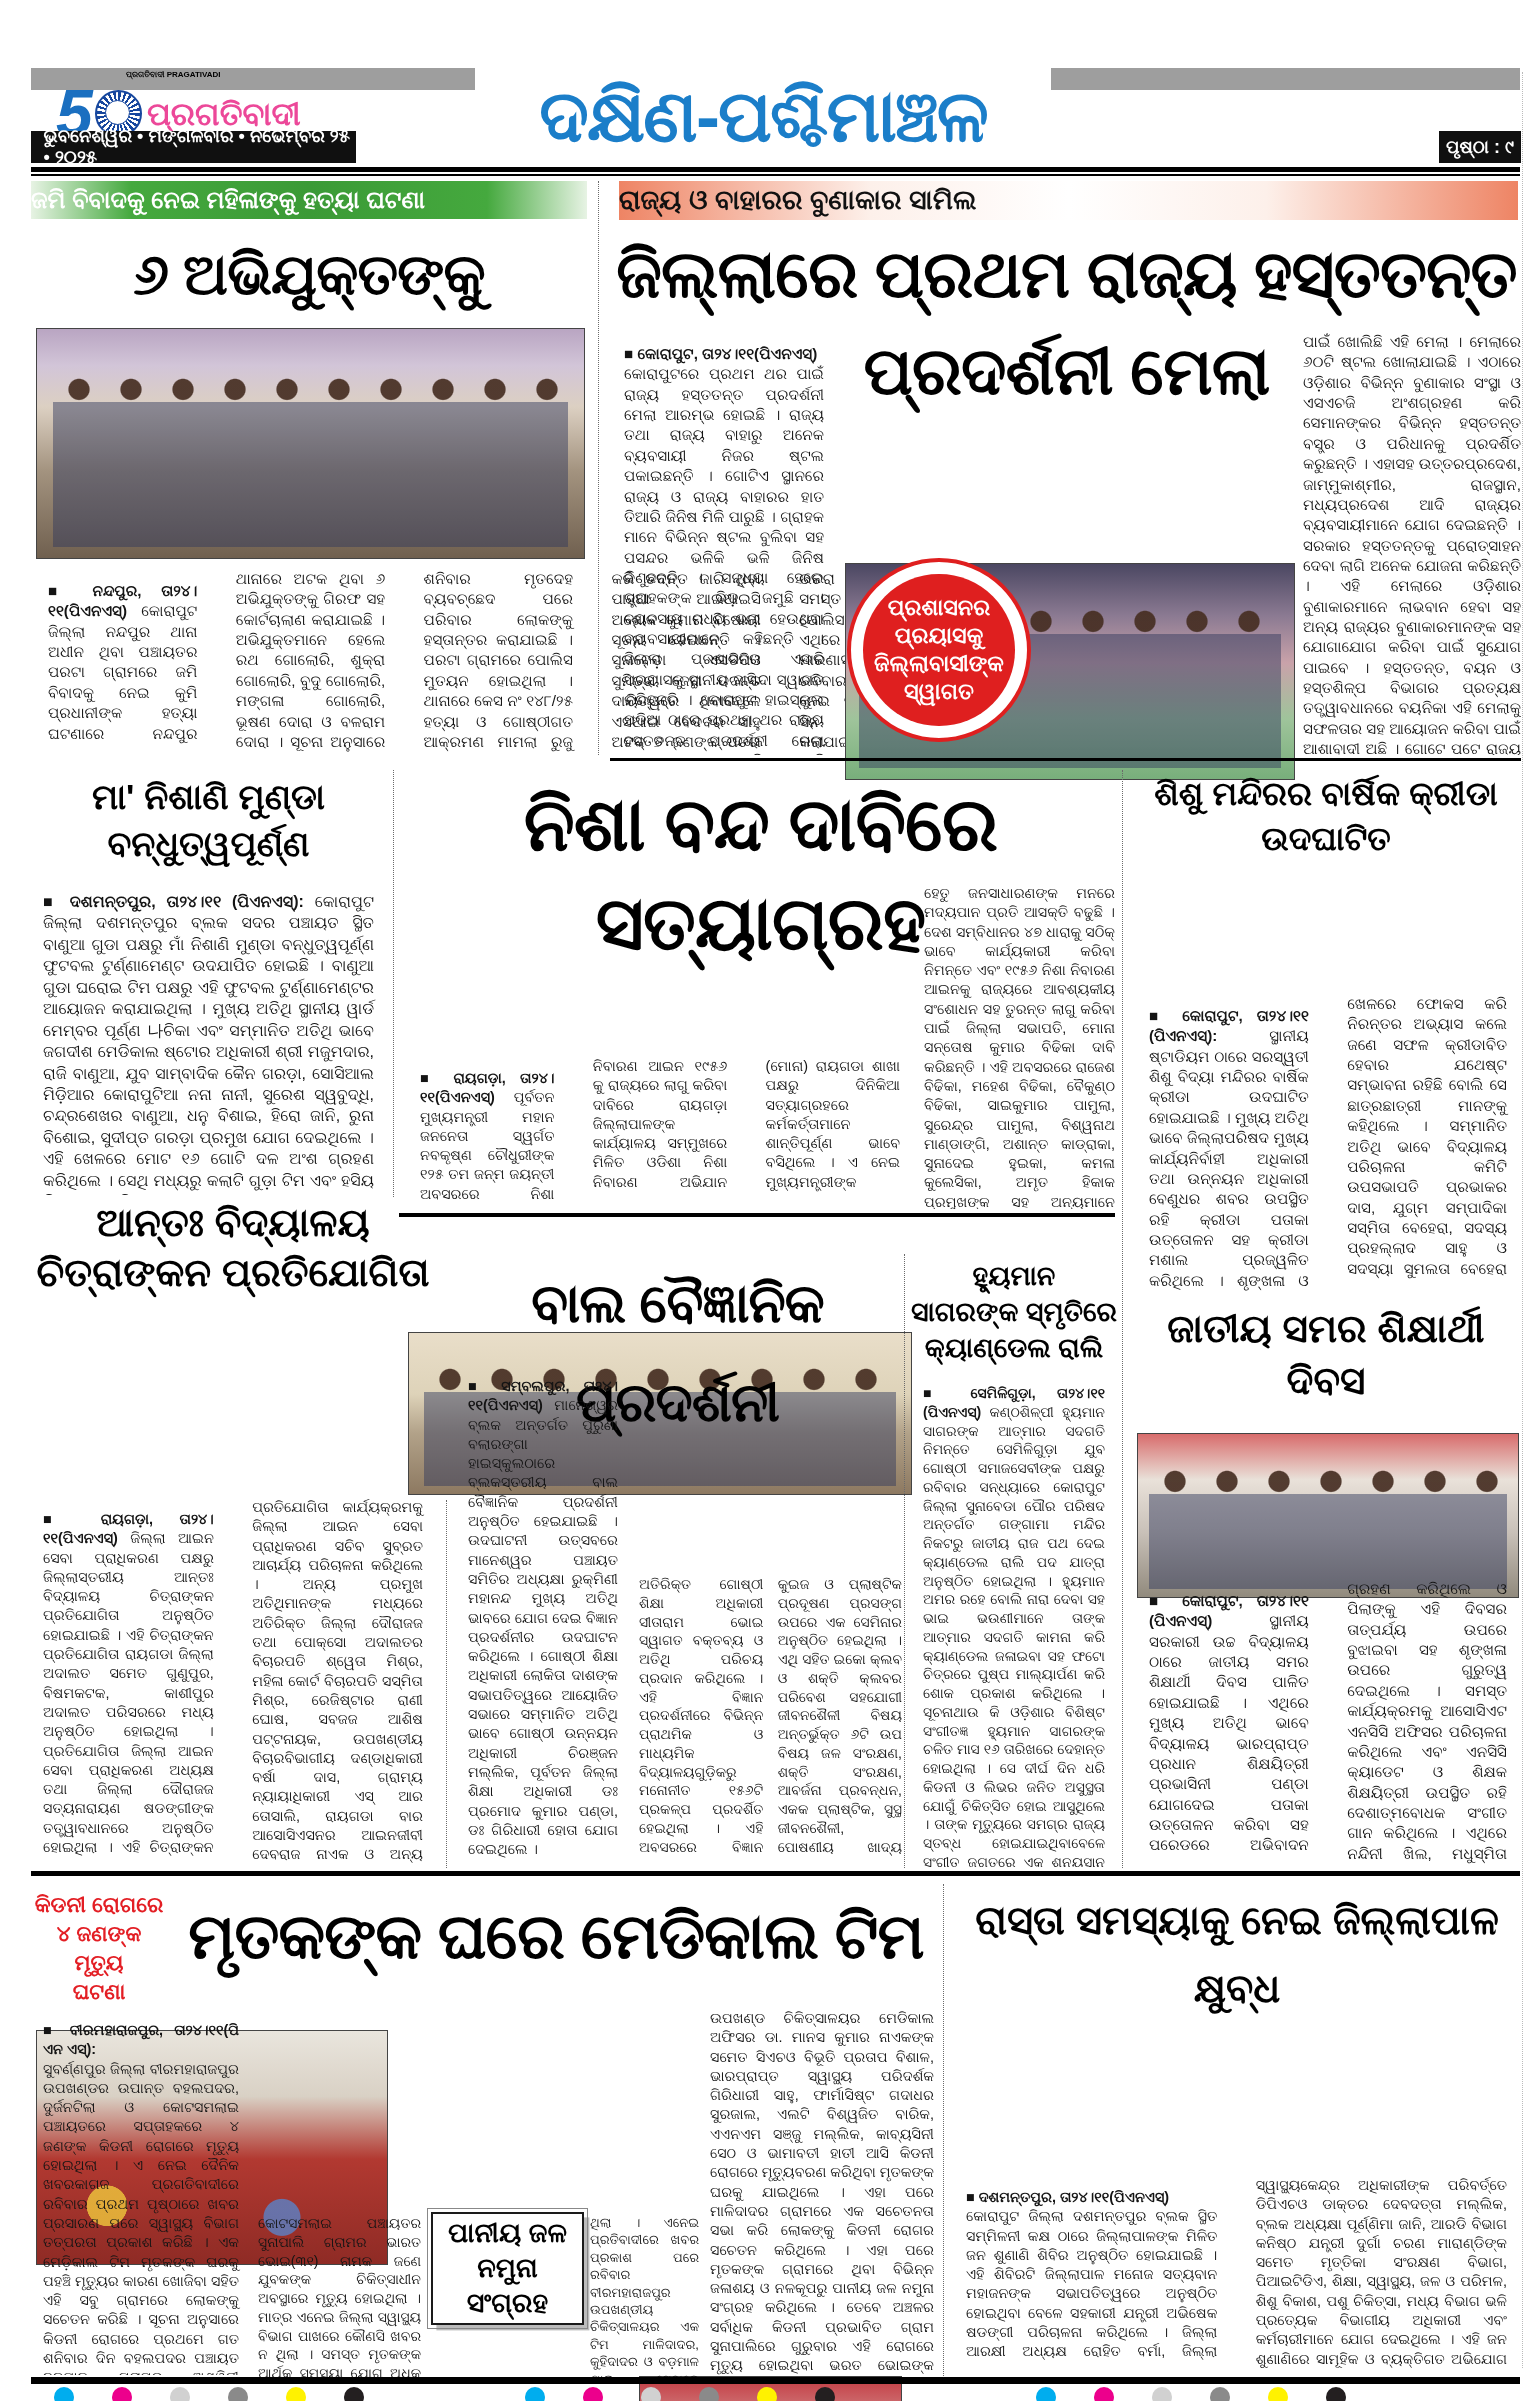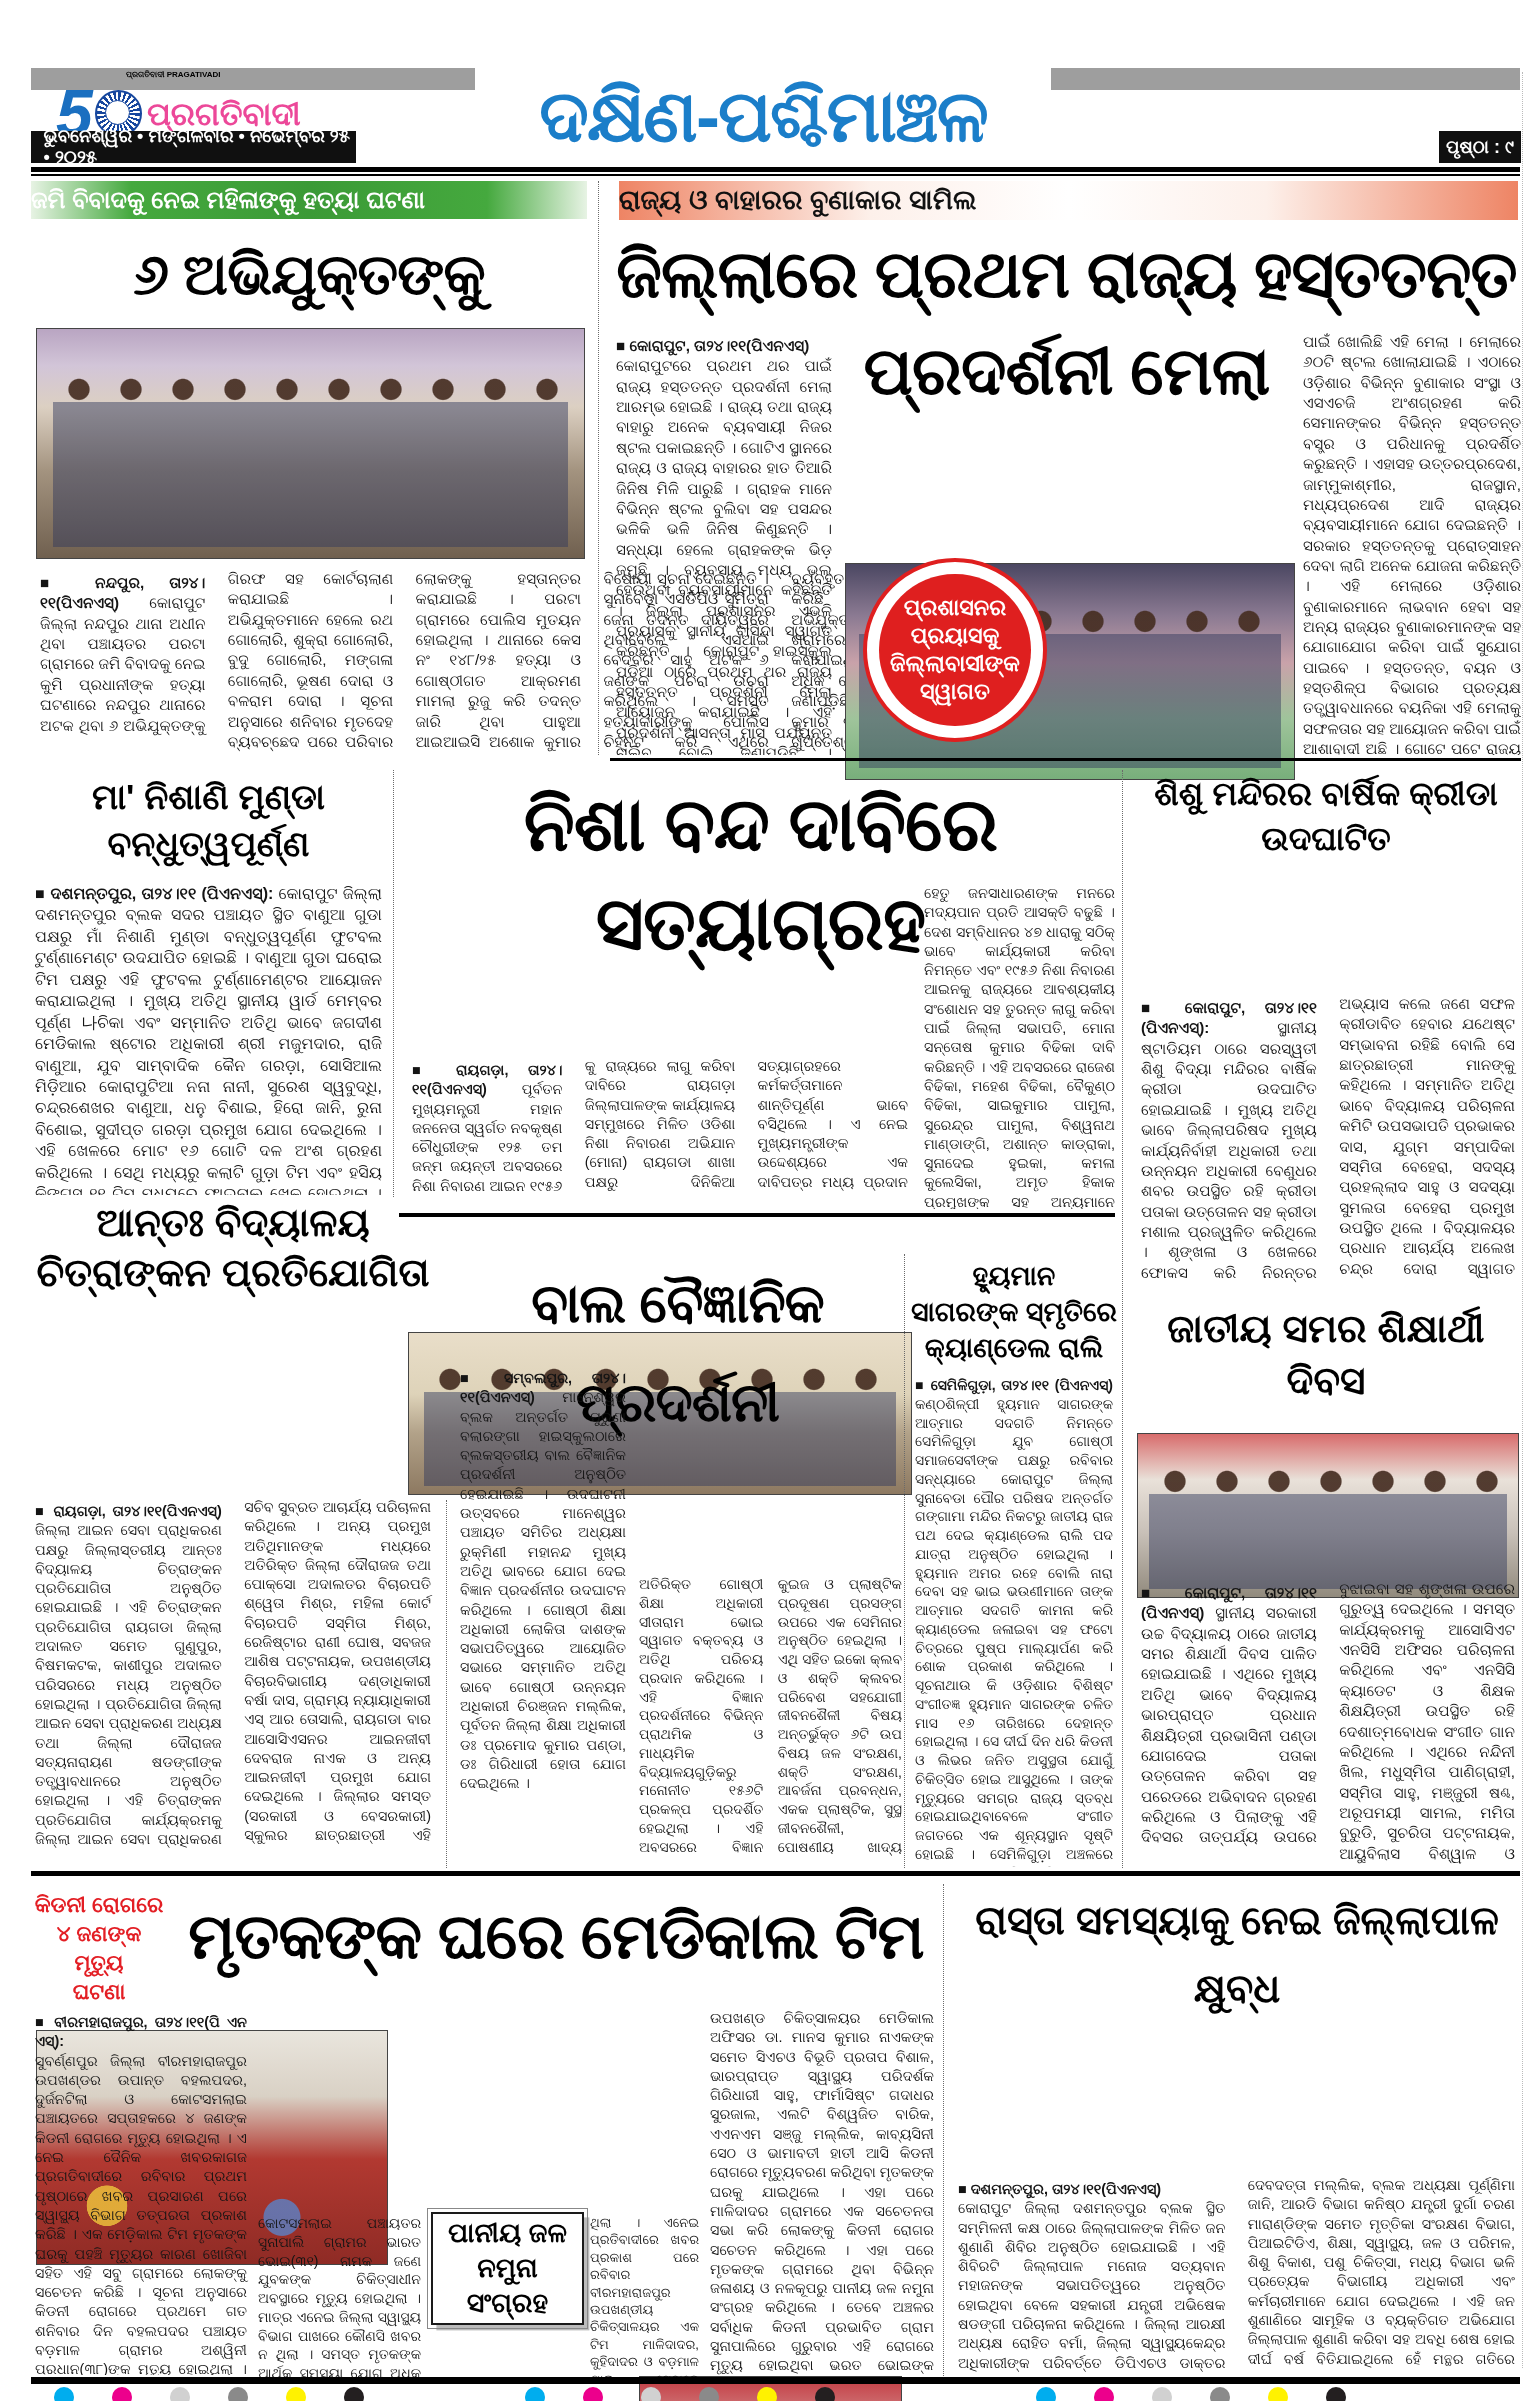--- a/index.html
+++ b/index.html
@@ -1,20 +1,20 @@
 <!DOCTYPE html>
 <html style="font-size:14.4px"><head>
 <meta charset="utf-8">
 <style>
   html,body{margin:0;padding:0;background:#e9e9e9;}
   .page{position:relative;width:1525px;height:2401px;margin:0 auto;background:#ffffff;
         font-family:"Liberation Sans",sans-serif;overflow:hidden;}
   .abs{position:absolute;}
   .bd{font-size:15.2px;line-height:1.34;text-align:justify;color:#141414;}
-  .bd p{margin:4px;}
+  .bd p{margin:12px;}
   .dl{font-weight:bold;}
   .hl{font-weight:bold;color:#000;text-align:center;letter-spacing:-0.9px;}
   .cols2{column-count:2;column-gap:14.4px;}
   .cols3{column-count:3;column-gap:14.4px;}
   .kicker{font-weight:bold;text-align:center;display:flex;align-items:center;justify-content:flex-start;}
   .kicker-green{background:linear-gradient(90deg,#e7f3e4 0%,#45a93e 18%,#3b9a36 50%,#45a93e 82%,#e7f3e4 100%);color:#fff;font-size:24px;}
   .kicker-orange{background:linear-gradient(90deg,#ee8464 0%,#fdf0ea 28%,#ffffff 50%,#fdf0ea 72%,#ee8464 100%);color:#111;font-size:27px;}
   .photo{position:relative;border:0.9px solid #444;box-sizing:border-box;overflow:hidden;}
   .ppl::after{content:"";position:absolute;left:3%;right:3%;top:20%;bottom:5%;
       background-image:radial-gradient(circle at 26px 14.4px, rgba(70,46,34,.92) 10px, rgba(70,46,34,0) 11.2px),
@@ -76,21 +76,21 @@
 
   <div class="abs kicker kicker-orange" style="left:619px;top:181px;width:899px;height:39px;">
     <span>ରାଜ୍ୟ ଓ ବାହାରର ବୁଣାକାର ସାମିଲ</span>
   </div>
   <div class="abs hl" style="left:612px;top:226px;width:909px;font-size:66px;line-height:97px;">ଜିଲ୍ଲାରେ ପ୍ରଥମ ରାଜ୍ୟ ହସ୍ତତନ୍ତ ପ୍ରଦର୍ଶନୀ ମେଲା</div>
   <div class="abs bd" style="left:612px;top:332px;width:224px;height:423px;overflow:hidden;">
     <p><span class="dl">■ କୋରାପୁଟ, ତା୨୪।୧୧(ପିଏନଏସ୍)</span><br>
        <span>କୋରାପୁଟରେ ପ୍ରଥମ ଥର ପାଇଁ ରାଜ୍ୟ ହସ୍ତତନ୍ତ ପ୍ରଦର୍ଶନୀ ମେଲା ଆରମ୍ଭ ହୋଇଛି । ରାଜ୍ୟ ତଥା ରାଜ୍ୟ ବାହାରୁ ଅନେକ ବ୍ୟବସାୟୀ ନିଜର ଷ୍ଟଲ ପକାଇଛନ୍ତି । ଗୋଟିଏ ସ୍ଥାନରେ ରାଜ୍ୟ ଓ ରାଜ୍ୟ ବାହାରର ହାତ ତିଆରି ଜିନିଷ ମିଳି ପାରୁଛି । ଗ୍ରାହକ ମାନେ ବିଭିନ୍ନ ଷ୍ଟଲ ବୁଲିବା ସହ ପସନ୍ଦର ଭଳିକି ଭଳି ଜିନିଷ କିଣୁଛନ୍ତି । ସନ୍ଧ୍ୟା ହେଲେ ଗ୍ରାହକଙ୍କ ଭିଡ଼ ଜମୁଛି । ବ୍ୟବସାୟ ମଧ୍ୟ ଭଲ ହେଉଥିବା ବ୍ୟବସାୟୀମାନେ କହିଛନ୍ତି । ଜିଲ୍ଲା ପ୍ରଶାସନର ଏଭଳି ପ୍ରୟାସକୁ ସ୍ଥାନୀୟ ବାସିନ୍ଦା ସ୍ୱାଗତ କରିଛନ୍ତି । କୋରାପୁଟ ହାଇସ୍କୁଲ ପଡିଆ ଠାରେ ପ୍ରଥମ ଥର ରାଜ୍ୟ ହସ୍ତତନ୍ତ ପ୍ରଦର୍ଶନୀ ମେଲା ଆୟୋଜନ କରାଯାଇଛି । ଏହି ପ୍ରଦର୍ଶନୀ ଆସନ୍ତା ମାସ ପର୍ଯ୍ୟନ୍ତ ଚାଲିବ ବୋଲି ଜଣାପଡିଛି । ବୁଣାକାରମାନଙ୍କୁ ହସ୍ତତନ୍ତ ଉତ୍ପାଦ ବିକ୍ରି ପାଇଁ ଏହା ଏକ ସାଧାରଣ ପ୍ଲାଟଫର୍ମ ଯୋଗାଇ ସ୍ଥାୟୀ ଜୀବିକା ନିର୍ବାହ କରିବାକୁ ସାହାଯ୍ୟ କରିବ । ଏହି ପ୍ରଦର୍ଶନୀ ଭାରତ ସରକାରଙ୍କ ବୟନ ଶିଳ୍ପ ମନ୍ତ୍ରଣାଳୟର ହସ୍ତତନ୍ତ ବିକାଶ କାର୍ଯ୍ୟକ୍ରମ ଅଧୀନରେ ଆୟୋଜିତ ହୋଇଛି ।</span></p>
   </div>
   <div class="abs photo ppl" style="left:845px;top:332px;width:450px;height:217px;background:linear-gradient(180deg,#4b4762 0%,#8b7a92 24%,#c9a2aa 46%,#9fc49b 72%,#78af7b 100%);"></div>
-  <div class="abs badge-outer" style="left:847px;top:558px;width:184px;height:184px;margin-left:16px;">
+  <div class="abs badge-outer" style="left:847px;top:558px;width:184px;height:184px;">
     <div class="badge-inner">ପ୍ରଶାସନର ପ୍ରୟାସକୁ ଜିଲ୍ଲାବାସୀଙ୍କ ସ୍ୱାଗତ</div>
   </div>
   <div class="abs bd" style="left:1303px;top:332px;width:218px;height:423px;overflow:hidden;">ପାଇଁ ଖୋଲିଛି ଏହି ମେଲା । ମେଲାରେ ୬୦ଟି ଷ୍ଟଲ ଖୋଲାଯାଇଛି । ଏଠାରେ ଓଡ଼ିଶାର ବିଭିନ୍ନ ବୁଣାକାର ସଂସ୍ଥା ଓ ଏସଏଚଜି ଅଂଶଗ୍ରହଣ କରି ସେମାନଙ୍କର ବିଭିନ୍ନ ହସ୍ତତନ୍ତ ବସ୍ତ୍ର ଓ ପରିଧାନକୁ ପ୍ରଦର୍ଶିତ କରୁଛନ୍ତି । ଏହାସହ ଉତ୍ତରପ୍ରଦେଶ, ଜାମ୍ମୁକାଶ୍ମୀର, ରାଜସ୍ଥାନ, ମଧ୍ୟପ୍ରଦେଶ ଆଦି ରାଜ୍ୟର ବ୍ୟବସାୟୀମାନେ ଯୋଗ ଦେଇଛନ୍ତି । ସରକାର ହସ୍ତତନ୍ତକୁ ପ୍ରୋତ୍ସାହନ ଦେବା ଲାଗି ଅନେକ ଯୋଜନା କରିଛନ୍ତି । ଏହି ମେଲାରେ ଓଡ଼ିଶାର ବୁଣାକାରମାନେ ଲାଭବାନ ହେବା ସହ ଅନ୍ୟ ରାଜ୍ୟର ବୁଣାକାରମାନଙ୍କ ସହ ଯୋଗାଯୋଗ କରିବା ପାଇଁ ସୁଯୋଗ ପାଇବେ । ହସ୍ତତନ୍ତ, ବୟନ ଓ ହସ୍ତଶିଳ୍ପ ବିଭାଗର ପ୍ରତ୍ୟକ୍ଷ ତତ୍ତ୍ୱାବଧାନରେ ବୟନିକା ଏହି ମେଲାକୁ ସଫଳତାର ସହ ଆୟୋଜନ କରିବା ପାଇଁ ଆଶାବାଦୀ ଅଛି । ଗୋଟେ ପଟେ ରାଜ୍ୟ ହସ୍ତତନ୍ତ ପ୍ରଦର୍ଶନୀ ମେଲାରେ ବ୍ୟବସାୟ ଭଲ ହେଉଥିବା ବେଳେ ଆଗକୁ ଏଭଳି ହସ୍ତତନ୍ତ ପ୍ରଦର୍ଶନୀ ମେଲା କରିବା ପାଇଁ କୋରାପୁଟ ବାସିନ୍ଦା ଦାବି କରିଛନ୍ତି ।</div>
   <div class="abs hline" style="left:610px;top:758px;width:911px;height:2.7px;"></div>
 
   <div class="abs hl" style="left:31px;top:773px;width:355px;font-size:35px;line-height:47px;letter-spacing:0;">
     <div>ମା' ନିଶାଣି ମୁଣ୍ଡା ବନ୍ଧୁତ୍ୱପୂର୍ଣ୍ଣ</div>
   </div>
   <div class="abs bd" style="left:31px;top:879px;width:355px;height:316px;font-size:16px;overflow:hidden;">
     <p><span class="dl">■ ଦଶମନ୍ତପୁର, ତା୨୪।୧୧ (ପିଏନଏସ୍):</span>

